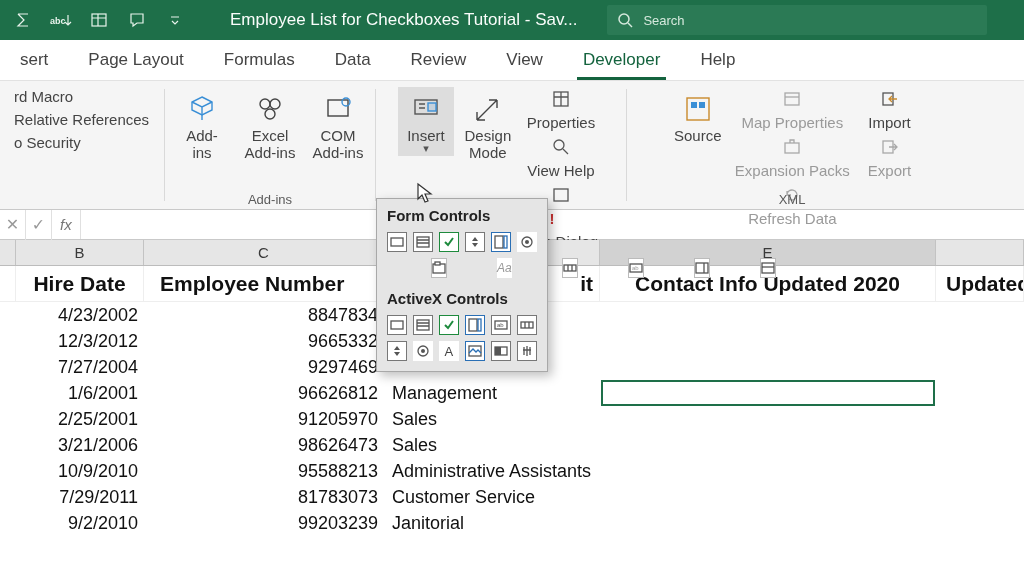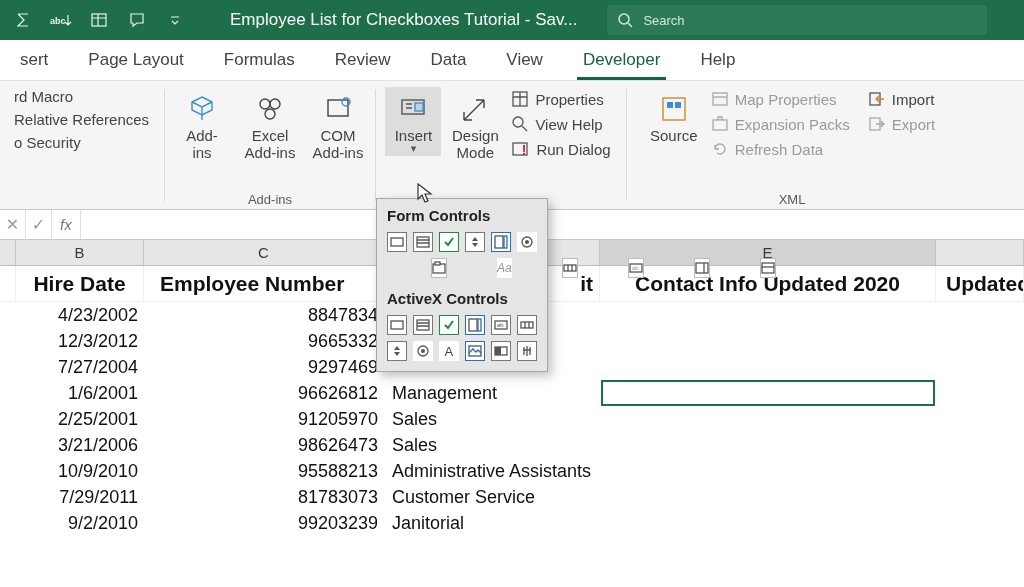--- a/index.html
+++ b/index.html
@@ -108,21 +108,21 @@
     color:#444;
     text-align:center;
   }
   .big-btn.pressed { background:#dddddd; }
   .big-btn .icon { width:36px; height:36px; display:flex;align-items:center;justify-content:center;}
   .big-btn .lbl { font-size:15px; line-height:17px; }
   .big-btn svg { stroke:#444; fill:none; stroke-width:1.4; }
   .big-btn .chev { font-size:11px; color:#555; line-height:8px;}
 
   .small-btn-col { display:flex; flex-direction:column; gap:1px; }
-  .small-btn { display:flex; align-items:center; gap:6px; font-size:15px; color:#444; padding:3px 6px 3px 2px;}
+  .small-btn { display:flex; align-items:center; gap:6px; font-size:15px; color:#444; padding:3px 6px 3px 2px;flex-direction:column;}
   .small-btn.disabled { color:#9a9a9a; }
   .small-btn.disabled svg { stroke:#a8a8a8; }
   .small-btn svg { width:18px; height:18px; stroke:#555; fill:none; stroke-width:1.3;}
   .small-btn .rb { color:#c33; font-weight:bold; }
 
   
   .fxbar {
     height: 30px;
     border-bottom:1px solid #c9c9c9;
     display:flex;
@@ -280,22 +280,22 @@
         <path d="M11 11l4 4"></path>
       </svg>
     <span>Search</span>
   </div>
 </div>
 
 <div class="tabs">
   <div class="tab">sert</div>
   <div class="tab">Page Layout</div>
   <div class="tab">Formulas</div>
+  <div class="tab">Data</div>
   <div class="tab">Review</div>
-  <div class="tab">Data</div>
   <div class="tab">View</div>
   <div class="tab active">Developer</div>
   <div class="tab">Help</div>
 </div>
 
 <div class="ribbon">
 
   <div class="group code-group">
     <div class="code-item">
         <span>rd Macro</span>

